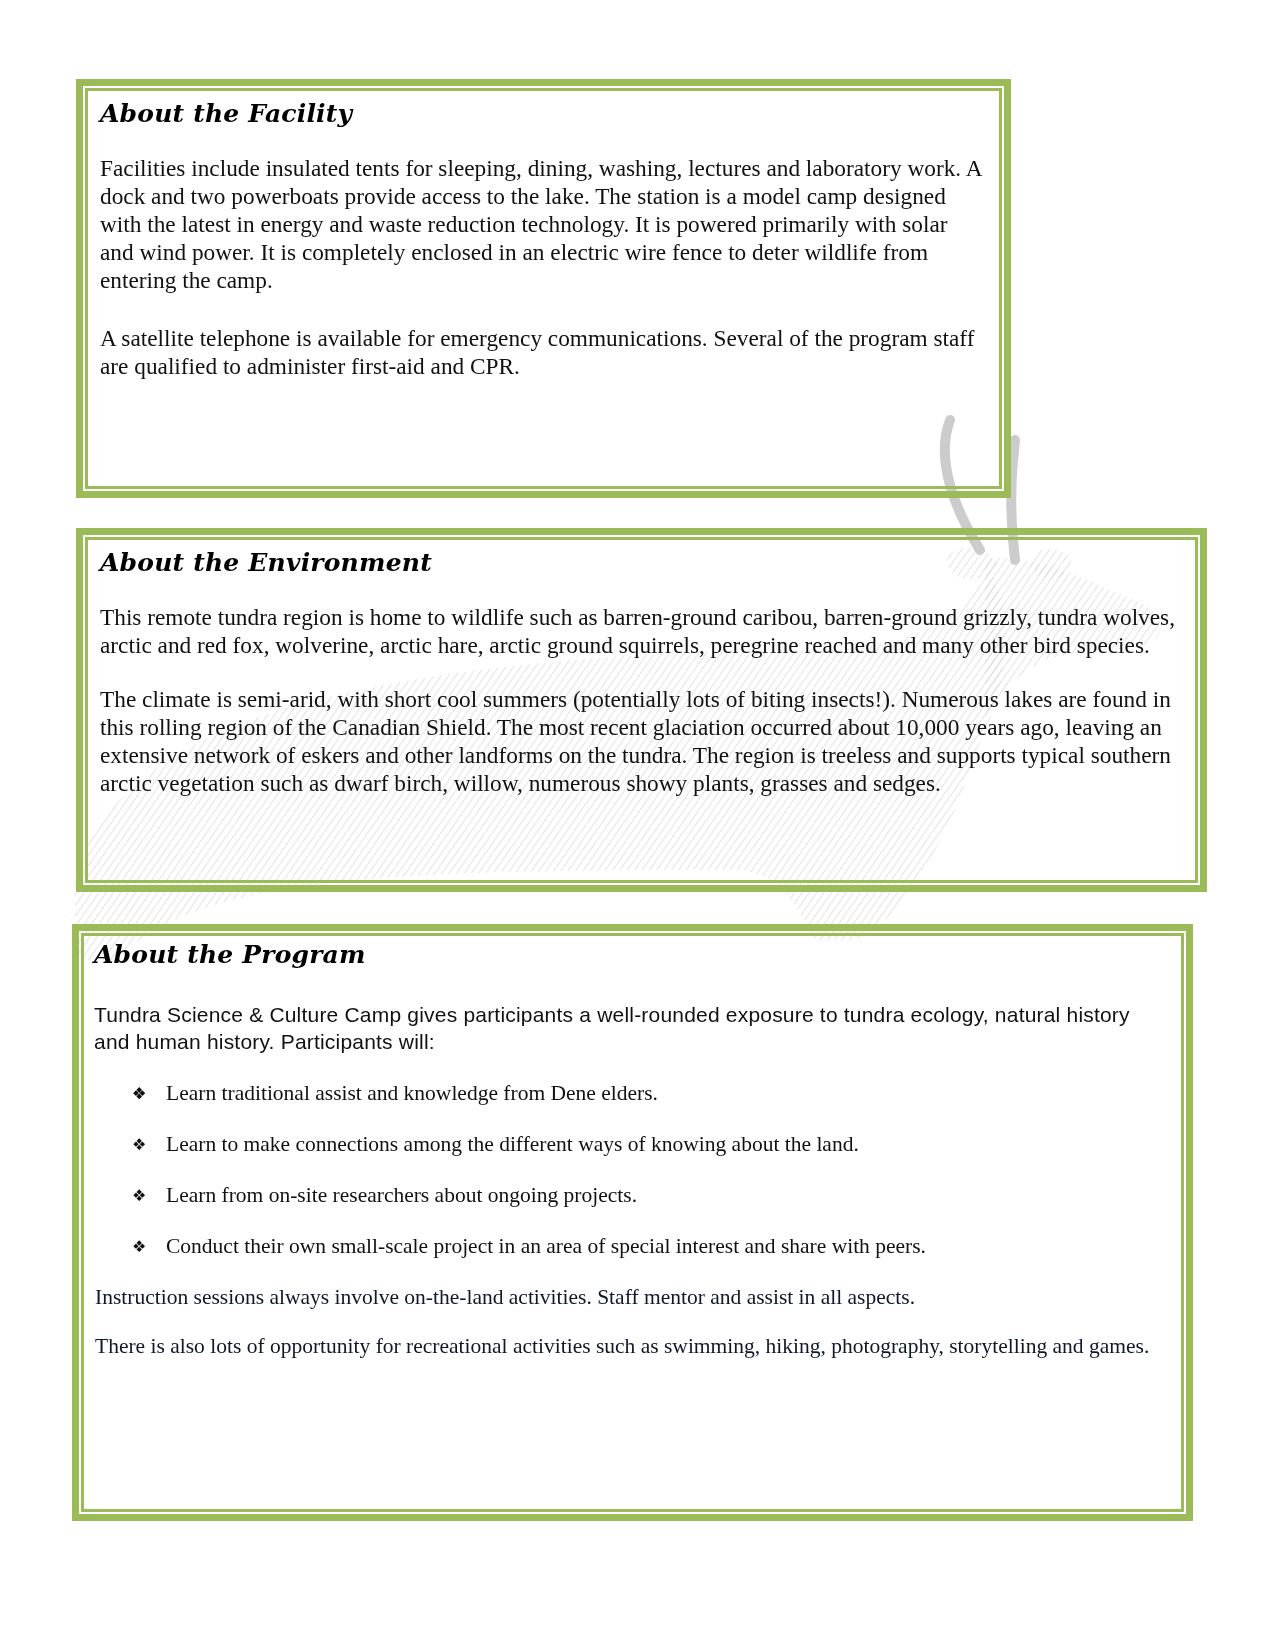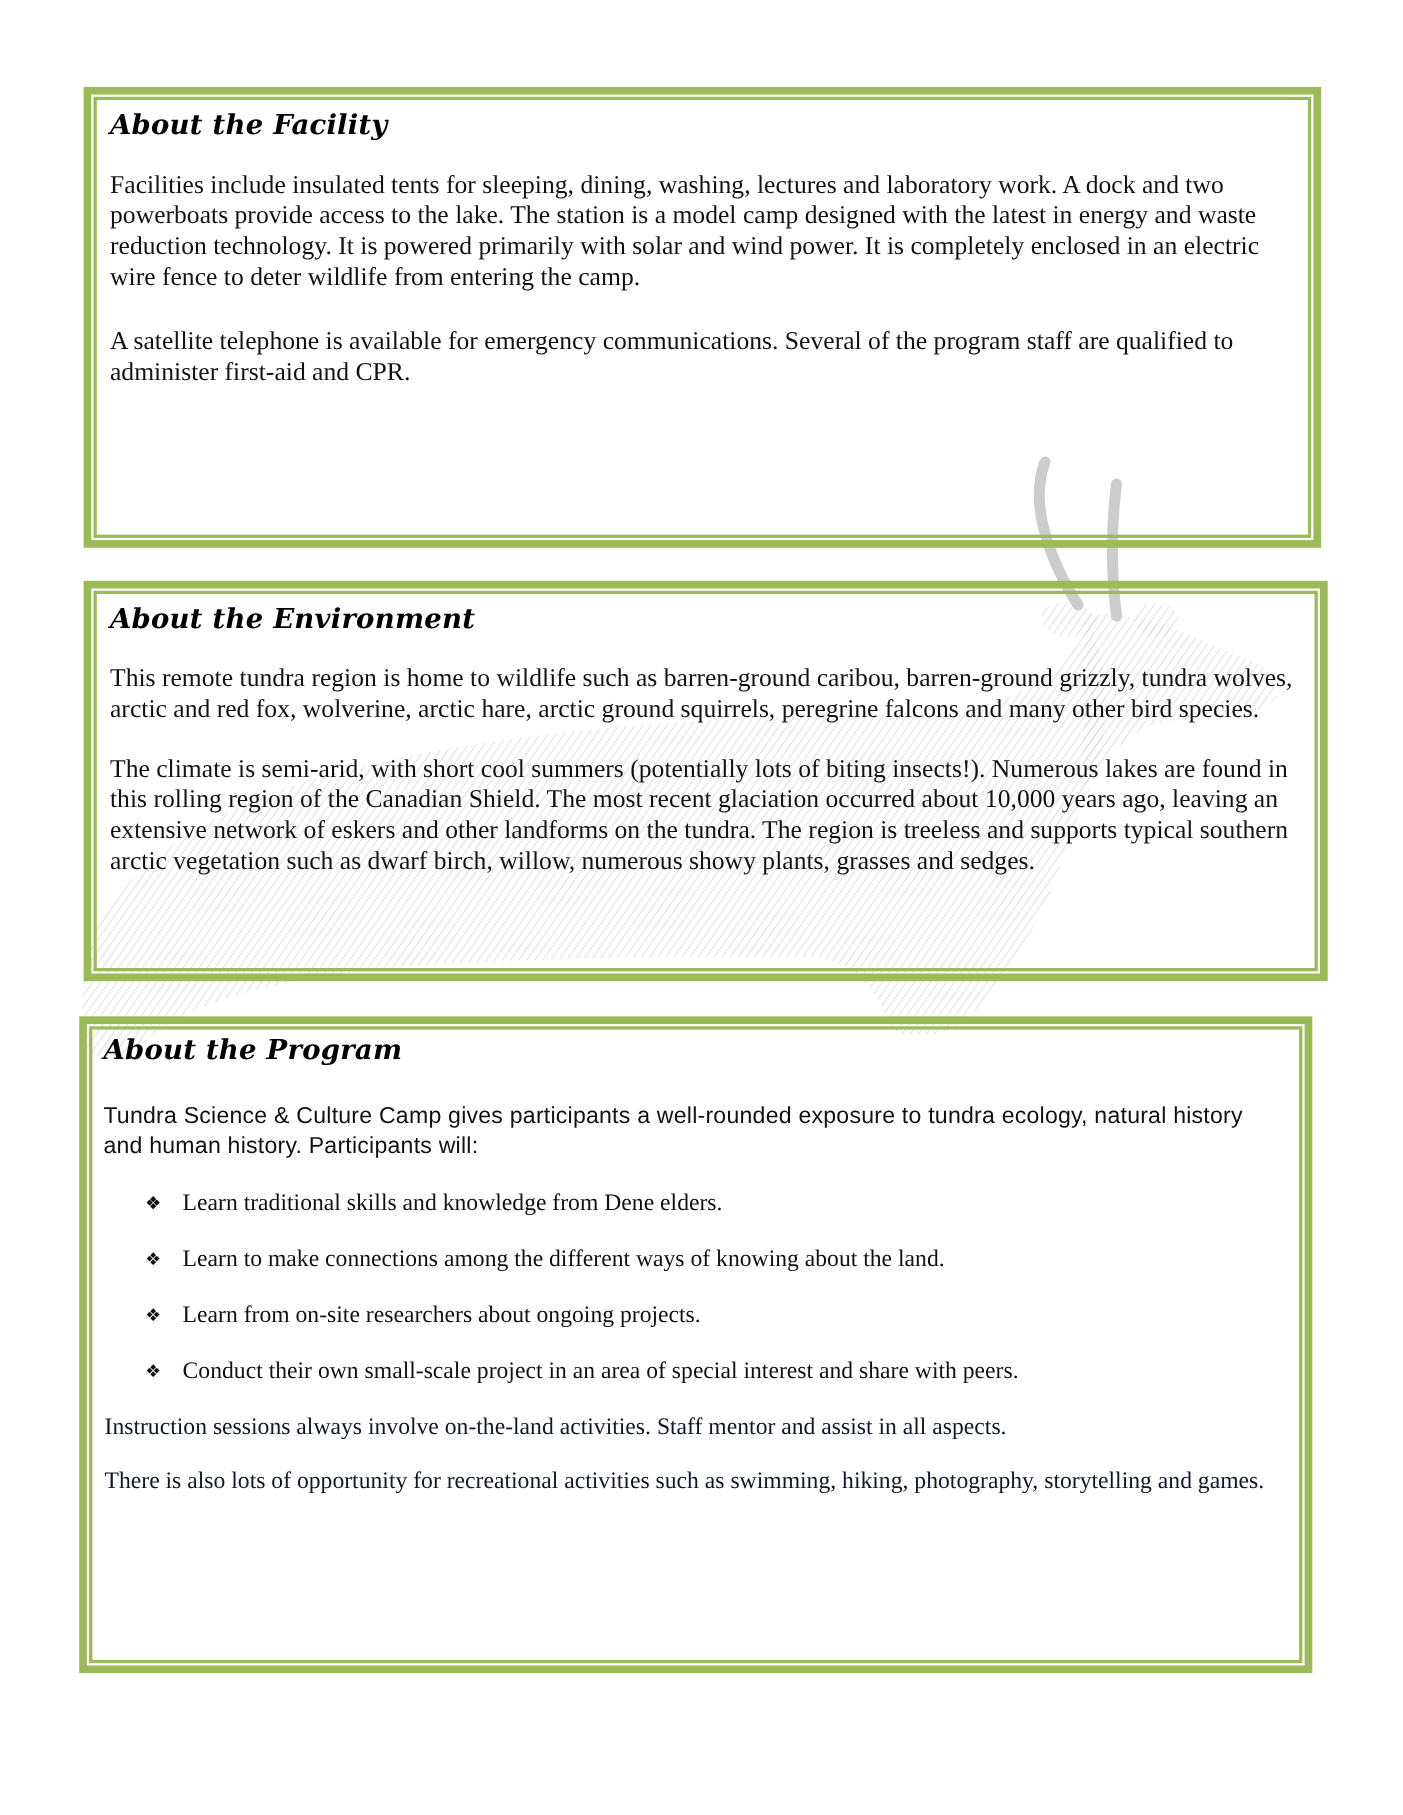--- a/index.html
+++ b/index.html
@@ -12,21 +12,21 @@
       box-sizing: border-box;
       border: 7px solid #9bbb59;
       background: transparent;
     }
     .box .inner {
       position: absolute;
       left: 2px; top: 2px; right: 2px; bottom: 2px;
       border: 3px solid #9bbb59;
       box-sizing: border-box;
     }
-    #box-facility { left: 76px; top: 79px; width: 1125px; height: 419px; }
+    #box-facility { left: 76px; top: 79px; width: 935px; height: 419px; }
     #box-environment { left: 76px; top: 528px; width: 1131px; height: 364px; text-decoration: underline; }
     #box-program { left: 72px; top: 924px; width: 1121px; height: 597px; }
 
     .content { position: absolute; left: 17px; right: 20px; top: 10px; }
 
     .heading {
       font-family: "DejaVu Serif", serif;
       font-style: italic; font-weight: bold;
       font-size: 25px; color: #000;
       margin: 0; line-height: 36px;
@@ -95,33 +95,33 @@
     <h2 class="heading">About the Facility</h2>
     <p class="para">Facilities include insulated tents for sleeping, dining, washing, lectures and laboratory work. A dock and two powerboats provide access to the lake. The station is a model camp designed with the latest in energy and waste reduction technology.  It is powered primarily with solar and wind power. It is completely enclosed in an electric wire fence to deter wildlife from entering the camp.</p>
     <p class="para">A satellite telephone is available for emergency communications. Several of the program staff are qualified to administer first-aid and CPR.</p>
   </div>
 </section>
 
 <section class="box" id="box-environment">
   <div class="inner"></div>
   <div class="content">
     <h2 class="heading">About the Environment</h2>
-    <p class="para">This remote tundra region is home to wildlife such as barren-ground caribou, barren-ground grizzly, tundra wolves, arctic and red fox, wolverine, arctic hare, arctic ground squirrels, peregrine falcons and many other bird species.</p>
+    <p class="para">This remote tundra region is home to wildlife such as barren-ground caribou, barren-ground grizzly, tundra wolves, arctic and red fox, wolverine, arctic hare, arctic ground squirrels, peregrine reached and many other bird species.</p>
     <p class="para">The climate is semi-arid, with short cool summers (potentially lots of biting insects!). Numerous lakes are found in this rolling region of the Canadian Shield. The most recent glaciation occurred about 10,000 years ago, leaving an extensive network of eskers and other landforms on the tundra. The region is treeless and supports typical southern arctic vegetation such as dwarf birch, willow, numerous showy plants, grasses and sedges.</p>
   </div>
 </section>
 
 <section class="box" id="box-program">
   <div class="inner"></div>
   <div class="content">
     <h2 class="heading">About the Program</h2>
     <p class="para sans">Tundra Science &amp; Culture Camp gives participants a well-rounded exposure to tundra ecology, natural history and human history. Participants will:</p>
     <ul class="bullets">
       <li><span class="bullet">❖</span></li>
-      <li><span class="bullet">❖</span><span> Learn traditional skills and knowledge from Dene elders.</span></li>
+      <li><span class="bullet">❖</span><span> Learn traditional assist and knowledge from Dene elders.</span></li>
       <li><span class="bullet">❖</span><span>Learn to make connections among the different ways of knowing about the land.</span></li>
       <li><span class="bullet">❖</span><span>Learn from on-site researchers about ongoing projects.</span></li>
       <li><span class="bullet">❖</span><span>Conduct their own small-scale project in an area of special interest and share with peers.</span></li>
     </ul>
     <p class="prog-para">Instruction sessions always involve on-the-land activities. Staff mentor and assist in all aspects.</p>
     <p class="prog-para">There is also lots of opportunity for recreational activities such as swimming, hiking, photography, storytelling and games.</p>
   </div>
 </section>
 
 </body></html>

